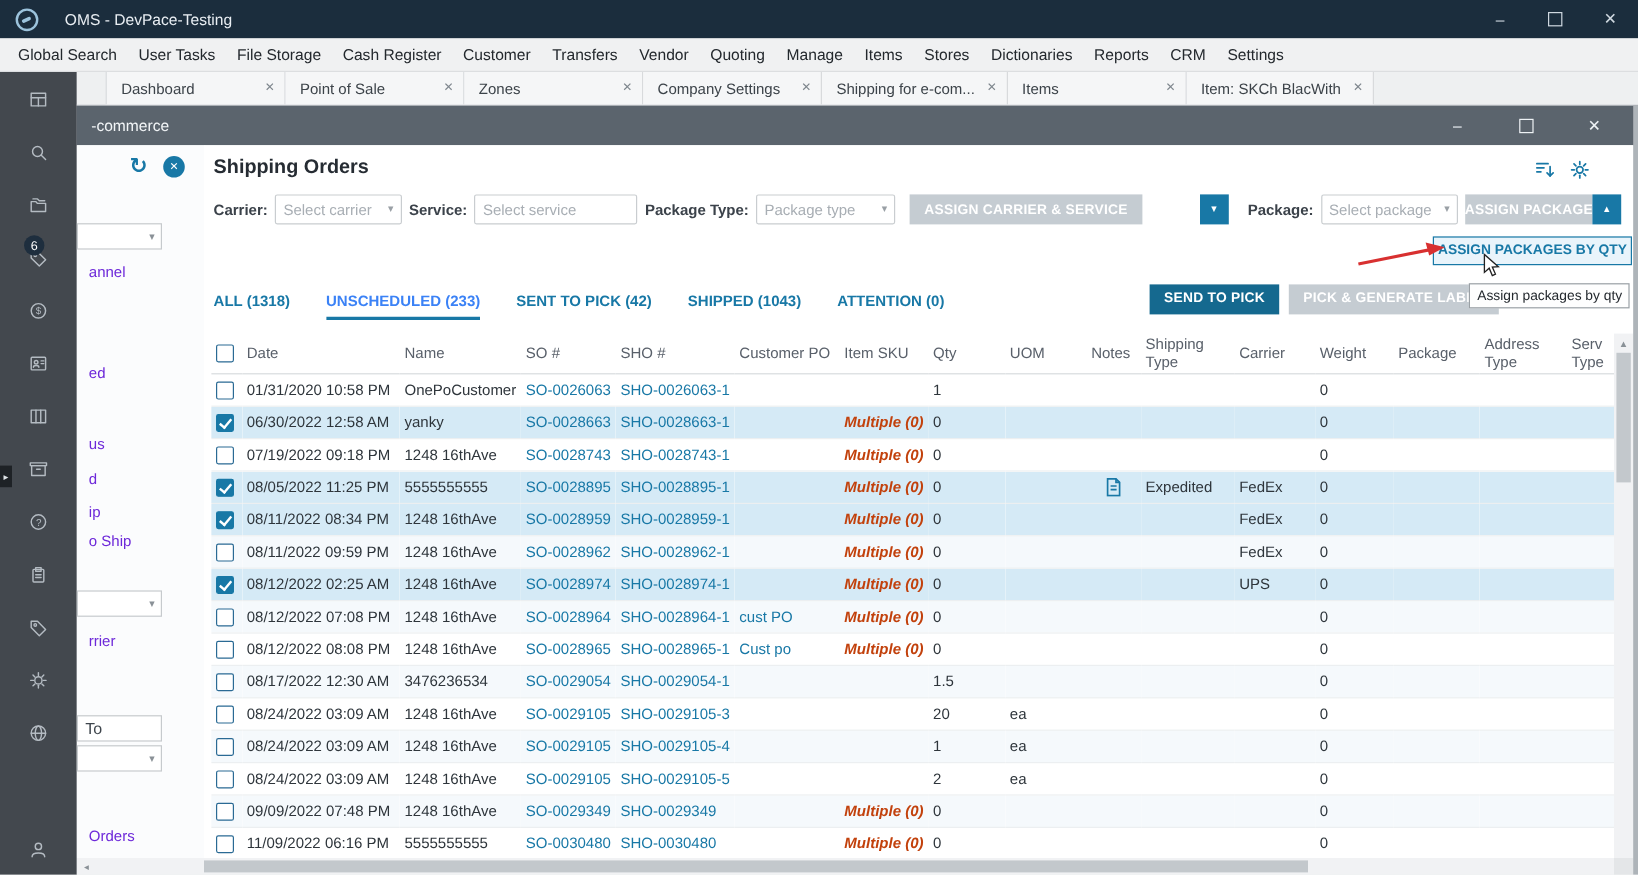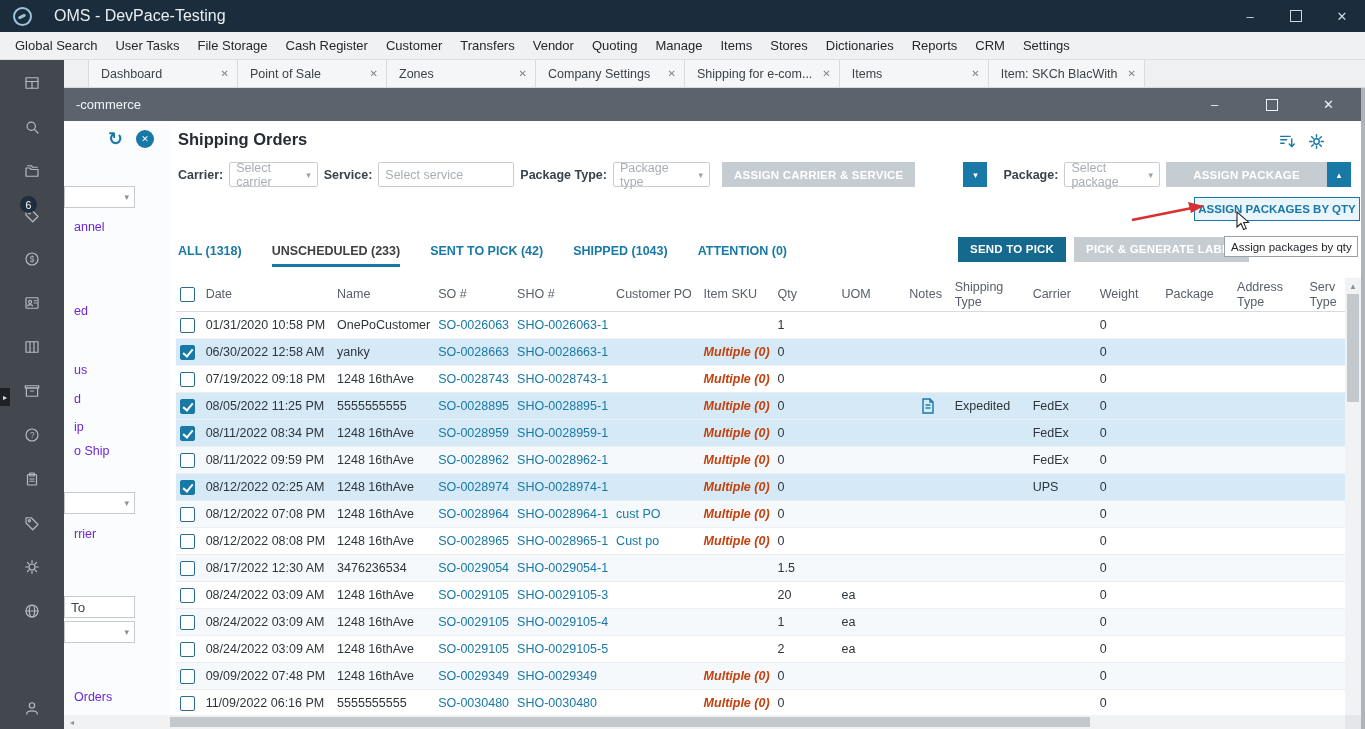--- a/index.html
+++ b/index.html
@@ -4,21 +4,21 @@
 <style>
   html,body{margin:0;padding:0;}
   body{width:1365px;height:729px;overflow:hidden;position:relative;background:#eceff1;
        font-family:"Liberation Sans","DejaVu Sans",sans-serif;font-size:12.5px;color:#2e353b;
        -webkit-font-smoothing:antialiased;}
 
   
   .titlebar{position:absolute;left:0;top:0;width:1365px;height:32px;background:#1b2d3d;display:flex;align-items:center;}
   .app-logo{width:19px;height:19px;margin-left:13px;border-radius:50%;border:2px solid #9cc3dc;position:relative;box-sizing:border-box;}
   .app-logo:after{content:"";position:absolute;left:3px;top:6px;width:8px;height:3px;background:#9cc3dc;border-radius:2px;transform:rotate(-25deg);}
-  .titlebar .title{color:#e9eef3;font-size:16px;margin-left:22px;}
+  .titlebar .title{color:#e9eef3;font-size:13px;margin-left:22px;}
   .wincontrols{margin-left:auto;display:flex;height:100%;}
   .winbtn{width:46px;height:100%;display:flex;align-items:center;justify-content:center;color:#cfd8e0;font-size:13px;}
   .maxbox{width:10px;height:10px;border:1.4px solid #cfd8e0;display:inline-block;}
 
   
   .menubar{position:absolute;left:0;top:32px;width:1365px;height:28px;background:#f0f1f2;border-bottom:1px solid #dcdee0;display:flex;align-items:center;padding-left:6px;box-sizing:border-box;}
   .mitem{padding:0 9px;color:#23282d;font-size:13px;line-height:28px;white-space:nowrap;}
 
   
   .sidebar{position:absolute;left:0;top:60px;width:64px;bottom:0;background:#43484e;}
@@ -86,21 +86,21 @@
               box-sizing:border-box;display:flex;align-items:center;justify-content:center;color:#1878a6;
               font-size:11.5px;font-weight:700;z-index:60;}
   .tooltip{position:absolute;right:3px;top:115px;width:134px;height:21px;background:#fefefe;border:1px solid #9aa0a5;
            box-sizing:border-box;display:flex;align-items:center;padding-left:6px;color:#24292e;font-size:11.5px;z-index:70;white-space:nowrap;}
   .annot-arrow{position:absolute;left:958px;top:75px;width:80px;height:32px;z-index:65;}
   .cursor{position:absolute;left:1063px;top:90px;width:20px;height:22px;z-index:80;}
 
   
   .viewrow{position:absolute;left:8px;right:20px;top:110px;height:36px;display:flex;align-items:flex-end;gap:30px;justify-content:space-between;}
   .vtab{padding-bottom:9px;color:#1878a6;font-weight:700;font-size:12.5px;white-space:nowrap;}
-  .vtab.active{color:#404040;box-shadow:inset 0 -3px 0 #1878a6;}
+  .vtab.active{color:#3b82f6;box-shadow:inset 0 -3px 0 #1878a6;}
   .actionbtns{margin-left:auto;margin-right:92px;display:flex;gap:8px;align-self:center;}
 
   
   .tablewrap{position:absolute;left:6px;top:157px;right:16px;bottom:0;overflow:hidden;}
   table{border-collapse:collapse;table-layout:fixed;}
   th{height:33px;font-weight:normal;color:#59606a;text-align:left;padding:0 4px;vertical-align:middle;
      line-height:1.15;border-bottom:1px solid #d8dbde;font-size:12.5px;overflow:hidden;}
   td{height:26px;padding:0 4px;border-bottom:1px solid #eceff1;white-space:nowrap;overflow:hidden;font-size:12.5px;}
   tbody tr:nth-child(even){background:#f5f9fc;}
   tbody tr.selected{background:#d5eaf6 !important;}
@@ -338,21 +338,21 @@
     <div class="splitbtn" style="margin-left:6px;gap:48px;">
       <button class="btn gray">ASSIGN CARRIER &amp; SERVICE</button>
       <span class="split-arrow">▾</span>
     </div>
     <span class="tlabel" style="margin-left:10px;">Package:</span>
     <div class="select" style="width:128px;">
       <span>Select package</span>
         <span class="dd">▾</span>
     </div>
     <div class="splitbtn" style="margin-left:auto;">
-      <button class="btn gray" style="width:161px;">ASSIGN PACKAGE</button>
+      <button class="btn gray" style="width:106px;">ASSIGN PACKAGE</button>
       <span class="split-arrow">▴</span>
     </div>
   </div>
 
 
   <div class="popup-item">ASSIGN PACKAGES BY QTY</div>
   <div class="tooltip">Assign packages by qty</div>
   <svg class="annot-arrow" viewBox="0 0 80 32">
     <line x1="4" y1="24" x2="64" y2="12" stroke="#d83030" stroke-width="2.6"></line>
     <polygon points="76,10 60,6 63,17" fill="#d83030"></polygon>

